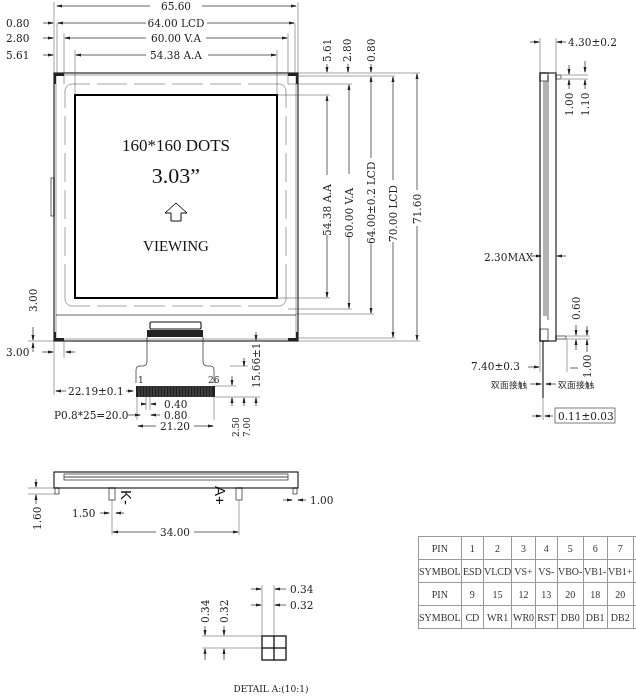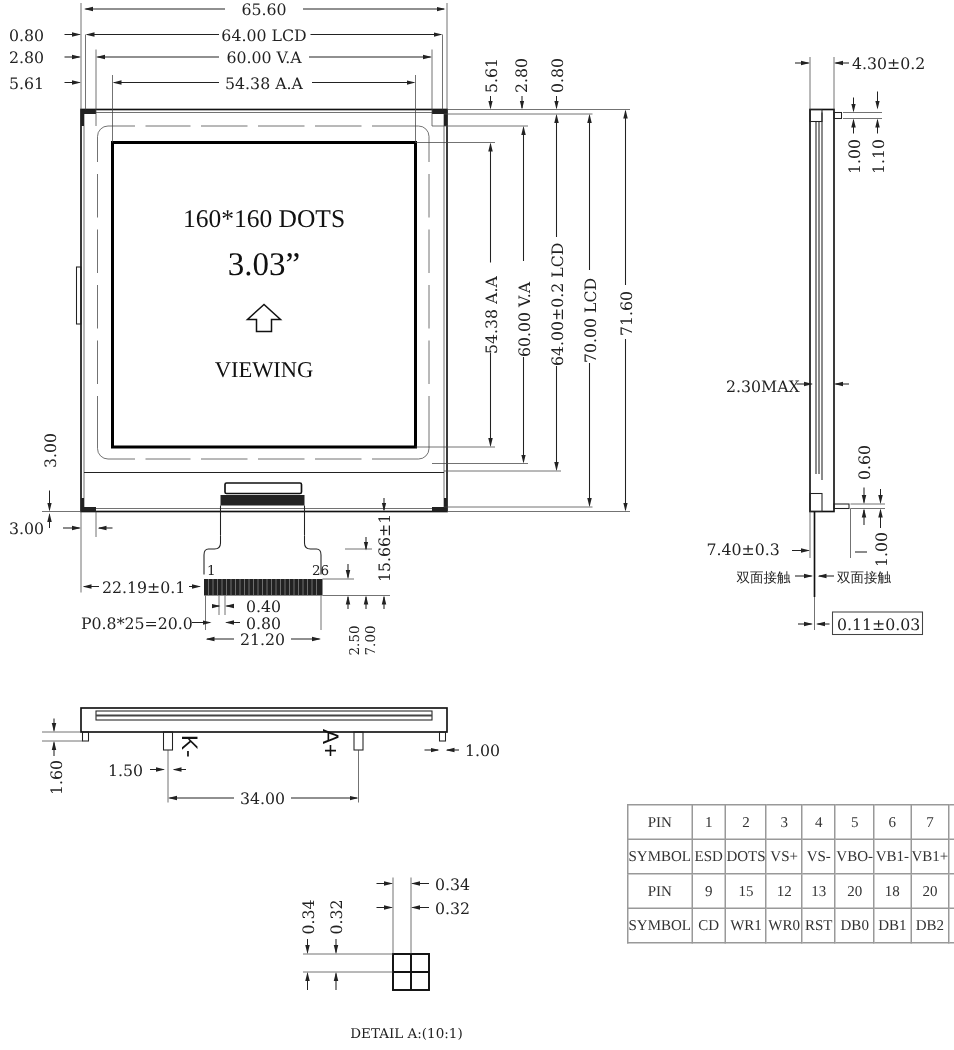--- a/index.html
+++ b/index.html
@@ -350,21 +350,21 @@
     <td class="c">3</td>
     <td class="c">4</td>
     <td class="c">5</td>
     <td class="c">6</td>
     <td class="c">7</td>
     <td class="e"></td>
   </tr>
   <tr>
     <td class="h">SYMBOL</td>
     <td class="c">ESD</td>
-    <td class="c">DOTS</td>
+    <td class="c">VLCD</td>
     <td class="c">VS+</td>
     <td class="c">VS-</td>
     <td class="c">VBO-</td>
     <td class="c">VB1-</td>
     <td class="c">VB1+</td>
     <td class="e"></td>
   </tr>
   <tr>
     <td class="h">PIN</td>
     <td class="c">9</td>

